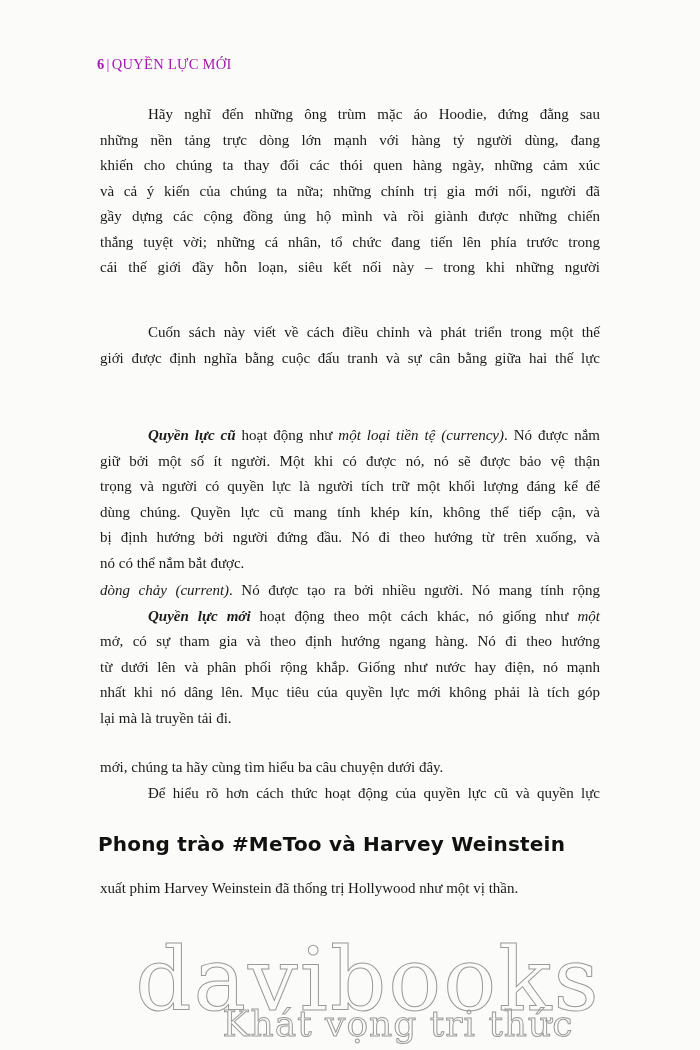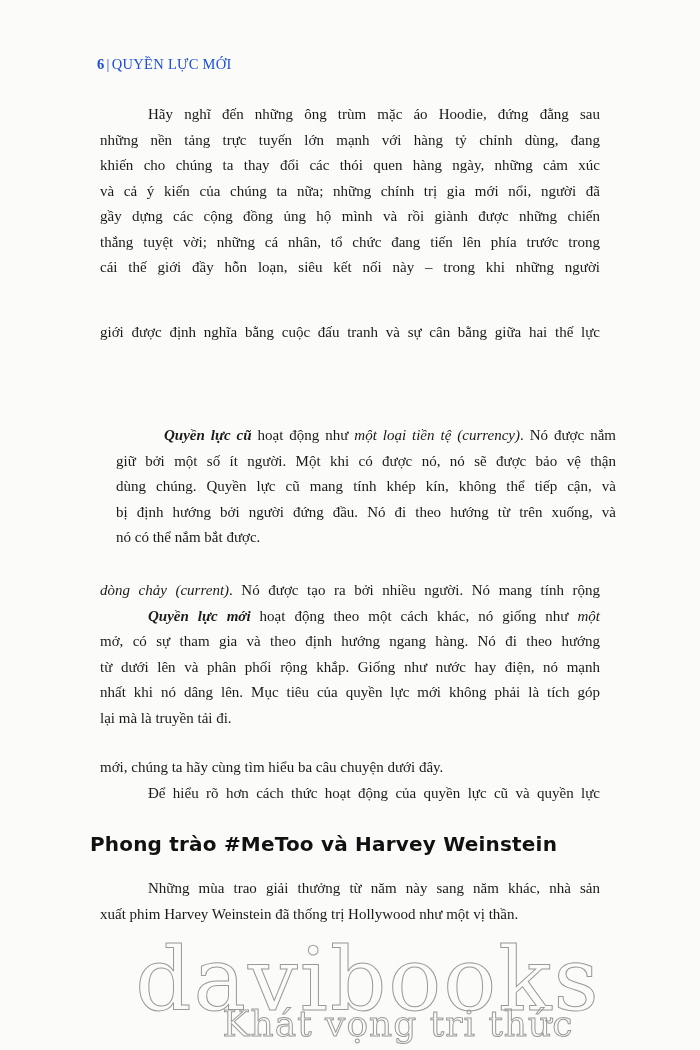--- a/index.html
+++ b/index.html
@@ -6,37 +6,37 @@
     body {
       width: 700px; height: 1050px; overflow: hidden;
       background: #fbfbf9;
       position: relative;
       font-family: "Liberation Serif", "DejaVu Serif", serif;
       color: #1a1a1a;
     }
     .page { position: absolute; left: 0; top: 0; width: 700px; height: 1050px; }
     .running-head {
       position: absolute; left: 97px; top: 56px;
-      font-size: 14.5px; letter-spacing: 0.3px; color: #1d4ed8;
+      font-size: 14.5px; letter-spacing: 0.3px; color: #a21caf;
     }
     .running-head .num { font-weight: bold; }
     .running-head .sep { margin: 0 2px; }
     .body-text {
       position: absolute; left: 100px; width: 500px;
       font-size: 15px; line-height: 25.5px;
       text-align: justify;
     }
     .para { position: absolute; left: 100px; width: 500px; }
     .line { display: block; white-space: nowrap; text-align-last: justify; text-align: justify; height: 25.5px; }
     .line.last { text-align-last: left; }
     .indent { padding-left: 48px; }
     .b-i { font-weight: bold; font-style: italic; }
     .i { font-style: italic; }
     .section-heading {
-      position: absolute; left: 0; width: 647px; top: 832px;
+      position: absolute; left: 8px; width: 647px; top: 832px;
       text-align: center;
       font-family: "DejaVu Sans", "Liberation Sans", sans-serif;
       font-weight: bold; font-size: 20px; color: #111;
       letter-spacing: 0.2px;
     }
     .watermark {
       position: absolute; left: 0; width: 700px; text-align: center;
       color: transparent;
       -webkit-text-stroke: 1px #9a9a9a;
       pointer-events: none;
@@ -48,35 +48,37 @@
 <body>
 
 <div class="page">
 
   <div class="running-head">
     <span class="num">6</span><span class="sep">|</span><span>QUYỀN LỰC MỚI</span>
   </div>
 
   <div class="para body-text" style="top:102px;">
     <span class="line indent">Hãy nghĩ đến những ông trùm mặc áo Hoodie, đứng đằng sau</span>
-    <span class="line">những nền tảng trực tuyến lớn mạnh với hàng tỷ chỉnh dùng, đang</span>
+    <span class="line">những nền tảng trực dòng lớn mạnh với hàng tỷ người dùng, đang</span>
     <span class="line">khiến cho chúng ta thay đổi các thói quen hàng ngày, những cảm xúc</span>
     <span class="line">và cả ý kiến của chúng ta nữa; những chính trị gia mới nổi, người đã</span>
     <span class="line">gầy dựng các cộng đồng ủng hộ mình và rồi giành được những chiến</span>
     <span class="line">thắng tuyệt vời; những cá nhân, tổ chức đang tiến lên phía trước trong</span>
     <span class="line">cái thế giới đầy hỗn loạn, siêu kết nối này – trong khi những người</span>
   </div>
 
   <div class="para body-text" style="top:320px;">
+    <span class="line indent">Cuốn sách này viết về cách điều chỉnh và phát triển trong một thế</span>
     <span class="line">giới được định nghĩa bằng cuộc đấu tranh và sự cân bằng giữa hai thế lực</span>
   </div>
 
-  <div class="para body-text" style="top:423px;margin-left:16px;">
+  <div class="para body-text" style="top:423px;">
     <span class="line indent"><span class="b-i">Quyền lực cũ</span><span> hoạt động như </span><span class="i">một loại tiền tệ (currency)</span><span>. Nó được nắm</span></span>
     <span class="line">giữ bởi một số ít người. Một khi có được nó, nó sẽ được bảo vệ thận</span>
+    <span class="line">trọng và người có quyền lực là người tích trữ một khối lượng đáng kể để</span>
     <span class="line">dùng chúng. Quyền lực cũ mang tính khép kín, không thể tiếp cận, và</span>
     <span class="line">bị định hướng bởi người đứng đầu. Nó đi theo hướng từ trên xuống, và</span>
     <span class="line last">nó có thể nắm bắt được.</span>
   </div>
 
   <div class="para body-text" style="top:578px;">
     <span class="line"><span class="i">dòng chảy (current)</span><span>. Nó được tạo ra bởi nhiều người. Nó mang tính rộng</span></span>
     <span class="line indent"><span class="b-i">Quyền lực mới</span><span> hoạt động theo một cách khác, nó giống như </span><span class="i">một</span></span>
     <span class="line">mở, có sự tham gia và theo định hướng ngang hàng. Nó đi theo hướng</span>
     <span class="line">từ dưới lên và phân phối rộng khắp. Giống như nước hay điện, nó mạnh</span>
@@ -85,20 +87,19 @@
   </div>
 
   <div class="para body-text" style="top:755px;">
     <span class="line last">mới, chúng ta hãy cùng tìm hiểu ba câu chuyện dưới đây.</span>
     <span class="line indent">Để hiểu rõ hơn cách thức hoạt động của quyền lực cũ và quyền lực</span>
   </div>
 
   <div class="section-heading">Phong trào #MeToo và Harvey Weinstein</div>
 
   <div class="para body-text" style="top:876px;">
-    <span class="line indent">Những mùa trao giải thưởng từ năm này sang năm khác, nhà sản</span>
     <span class="line last">xuất phim Harvey Weinstein đã thống trị Hollywood như một vị thần.</span>
   </div>
 
   <div class="watermark wm-brand">davibooks</div>
   <div class="watermark wm-tag">Khát vọng tri thức</div>
 
 </div>
 
 </body></html>

